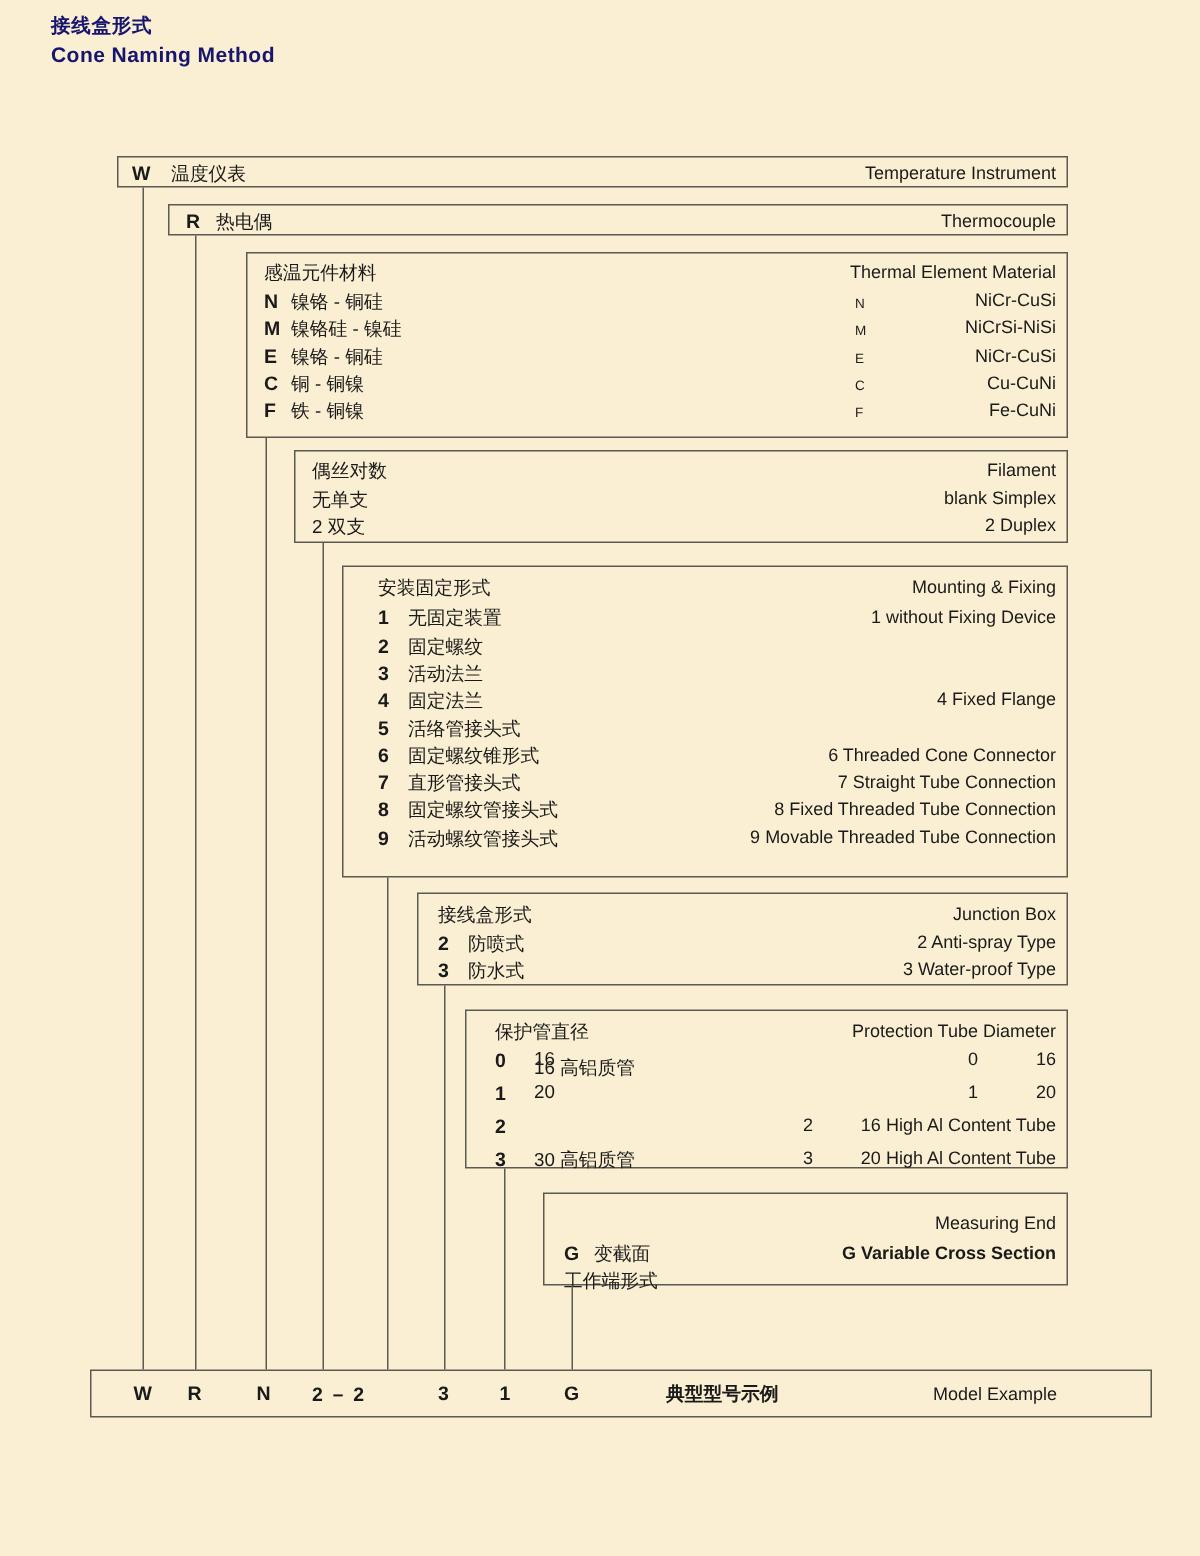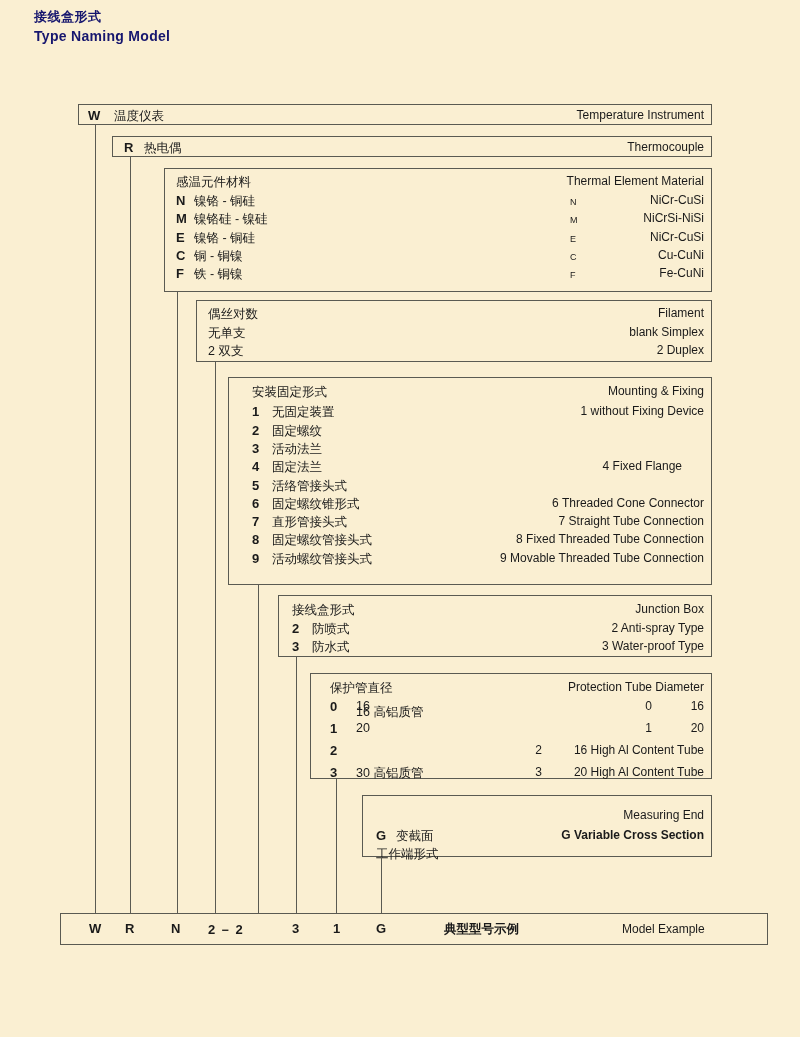--- a/index.html
+++ b/index.html
@@ -85,21 +85,21 @@
     white-space: nowrap;
   }
 </style>
 </head>
 <body>
 
 <div class="page">
 
   <div class="title-block">
     <div class="title-cn">接线盒形式</div>
-    <div class="title-en">Type Naming Model</div>
+    <div class="title-en">Cone Naming Method</div>
   </div>
 
   <div class="box" style="left:78px; top:104px; width:634px; height:21px;"></div>
   <div class="code-cell" style="left:88px; top:108px;">W</div>
   <div class="row-label-cn" style="left:114px; top:108px;">温度仪表</div>
   <div class="row-label-en" style="left:412px; top:108px; width:292px;">Temperature  Instrument</div>
 
   <div class="box" style="left:112px; top:136px; width:600px; height:21px;"></div>
   <div class="code-cell" style="left:124px; top:140px;">R</div>
   <div class="row-label-cn" style="left:144px; top:140px;">热电偶</div>
@@ -153,21 +153,21 @@
   <div class="row-label-en" style="left:412px; top:404px; width:292px;">1 without Fixing  Device</div>
 
   <div class="code-cell" style="left:252px; top:423px;">2</div>
   <div class="row-label-cn" style="left:272px; top:423px;">固定螺纹</div>
 
   <div class="code-cell" style="left:252px; top:441px;">3</div>
   <div class="row-label-cn" style="left:272px; top:441px;">活动法兰</div>
 
   <div class="code-cell" style="left:252px; top:459px;">4</div>
   <div class="row-label-cn" style="left:272px; top:459px;">固定法兰</div>
-  <div class="row-label-en" style="left:390px; top:459px; width:292px;">4 Fixed Flange</div>
+  <div class="row-label-en" style="left:412px; top:459px; width:292px;">4 Fixed Flange</div>
 
   <div class="code-cell" style="left:252px; top:478px;">5</div>
   <div class="row-label-cn" style="left:272px; top:478px;">活络管接头式</div>
 
   <div class="code-cell" style="left:252px; top:496px;">6</div>
   <div class="row-label-cn" style="left:272px; top:496px;">固定螺纹锥形式</div>
   <div class="row-label-en" style="left:412px; top:496px; width:292px;">6 Threaded Cone Connector</div>
 
   <div class="code-cell" style="left:252px; top:514px;">7</div>
   <div class="row-label-cn" style="left:272px; top:514px;">直形管接头式</div>

